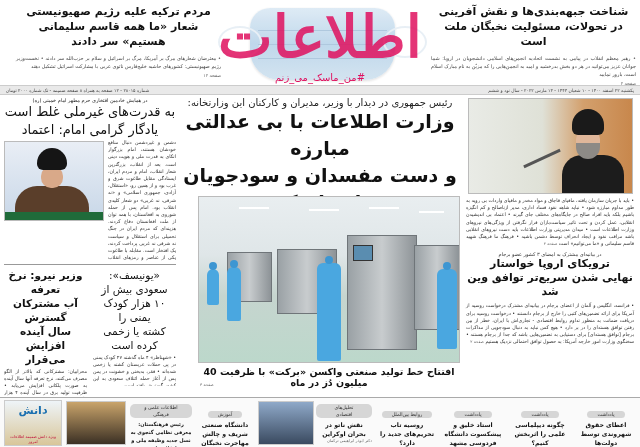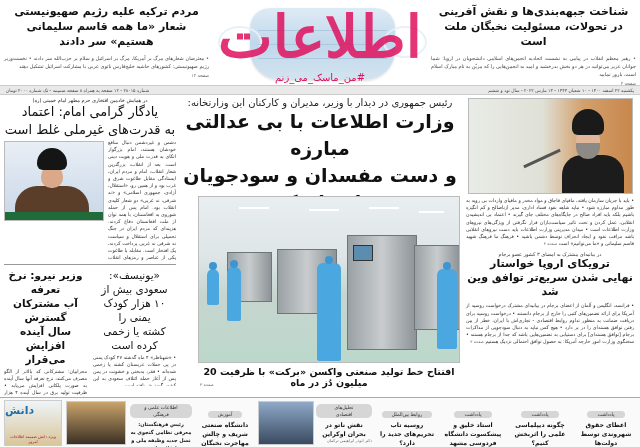--- a/index.html
+++ b/index.html
@@ -6,21 +6,21 @@
   html, body { width: 640px; height: 447px; background: #ffffff; overflow: hidden; }
   body { font-family: "DejaVu Sans", sans-serif; color: #111; direction: rtl; position: relative; }
   .abs { position: absolute; }
 
   
   .top-story { top: 4px; width: 205px; text-align: center; }
   .top-story .hl { font-weight: bold; font-size: 11px; line-height: 15px; color: #111; }
   .top-story .body { font-size: 5px; line-height: 8px; color: #444; text-align: justify; margin-top: 5px; }
   .top-story .pg { font-size: 4.5px; color: #666; text-align: right; margin-top: 3px; }
   .top-right { right: 4px; }
-  .top-left { left: 4px; }
+  .top-left { left: 16px; }
 
   .logo-area { left: 210px; top: 0; width: 220px; height: 85px; }
   .mask {
     position: absolute; left: 40px; top: 8px; width: 145px; height: 72px;
     background: linear-gradient(180deg, #dbe9f4 0%, #b9d4ea 50%, #cfe1ef 100%);
     border-radius: 20px 20px 30px 30px; opacity: .9;
     box-shadow: 0 1px 3px rgba(0,0,0,.15);
   }
   .mask::before, .mask::after {
     content: ""; position: absolute; top: 18px; width: 40px; height: 28px;
@@ -175,28 +175,28 @@
     <div class="machine" style="left:28px;top:55px;width:45px;height:50px"></div>
     <div class="machine" style="left:78px;top:52px;width:60px;height:65px"></div>
     <div class="machine" style="left:148px;top:38px;width:70px;height:115px"></div>
     <div class="screen" style="left:154px;top:48px;width:20px;height:16px"></div>
     <div class="machine" style="left:215px;top:48px;width:46px;height:85px"></div>
     <div class="worker" style="left:8px;top:72px;width:12px;height:36px"></div>
     <div class="worker" style="left:28px;top:70px;width:14px;height:54px"></div>
     <div class="worker" style="left:118px;top:66px;width:24px;height:98px"></div>
     <div class="worker" style="left:238px;top:72px;width:20px;height:80px"></div>
   </div>
-  <div class="caption">افتتاح خط تولید صنعتی واکسن «برکت» با ظرفیت 20 میلیون دُز در ماه</div>
+  <div class="caption">افتتاح خط تولید صنعتی واکسن «برکت» با ظرفیت 40 میلیون دُز در ماه</div>
   <div class="caption-pg">صفحه ۳</div>
 </div>
 
 <div class="abs left-col">
   <div class="kicker" style="font-size:5px">در همایش خادمین افتخاری حرم مطهر امام خمینی (ره)</div>
+  <div class="hl">به قدرت‌های غیرملی غلط است</div>
   <div class="hl">یادگار گرامی امام: اعتماد</div>
-  <div class="hl">به قدرت‌های غیرملی غلط است</div>
   <div class="photo-khomeini">
     <div class="robe"></div>
       <div class="face"></div>
       <div class="turban"></div>
       <div class="podium"></div>
   </div>
   <div class="txt" style="height:122px;overflow:hidden">دشمن و غیردشمن دنبال منافع خودشان هستند، امام بزرگوار اتکای به قدرت ملی و هویت دینی است. بعد از انقلاب، بزرگترین شعار انقلاب، امام و مردم ایران، ایستادگی مقابل طاغوت شرق و غرب بود و از همین رو، «استقلال، آزادی، جمهوری اسلامی» و «نه شرقی، نه غربی» دو شعار کلیدی انقلاب بود. امام پس از حمله شوروی به افغانستان، با همه توان از ملت افغانستان دفاع کردند. هزینه‌ای که مردم ایران در جنگ تحمیلی برای استقلال و سیاست نه شرقی نه غربی پرداخت کردند، یک افتخار است. مقابله با طاغوت یکی از عناصر و رمزهای انقلاب است و بحمدالله بعد از امام، این مسیر به صورت پررنگ توسط رهبر معظم انقلاب در جمهوری اسلامی ادامه پیدا کرده است.</div>
   <div class="divider"></div>
   <div class="two-col">
     <div>
@@ -246,16 +246,16 @@
     <div class="bot-hl">دانشگاه صنعتی شریف و چالش مهاجرت نخبگان</div>
     
   </div>
   <div class="bot-item" style="left:130px;width:62px">
     <span class="bot-tag">اطلاعات علمی و فرهنگی</span>
     <div class="bot-hl" style="font-size:5px;line-height:8px">رئیس فرهنگستان: معرفی نظامی گنجوی به نسل جدید وظیفه ملی و انقلابی است</div>
     
   </div>
   <div class="bot-photo" style="left:66px;width:60px;background:linear-gradient(180deg,#c9a46b,#3b3024)"></div>
   <div class="bot-box" style="left:4px;width:58px;background:linear-gradient(180deg,#eef4f8,#d8c69a)">
-    <div style="font-size:11px;font-weight:bold;color:#1a6fb0;text-align:left;margin-top:3px">دانش</div>
+    <div style="font-size:11px;font-weight:bold;color:#1a6fb0;text-align:center;margin-top:3px">دانش</div>
     <div style="position:absolute;bottom:1px;width:100%;font-size:4px;color:#c0103b;text-align:center">ویژه دانش ضمیمه اطلاعات امروز</div>
   </div>
 </div>
 
 </body></html>

